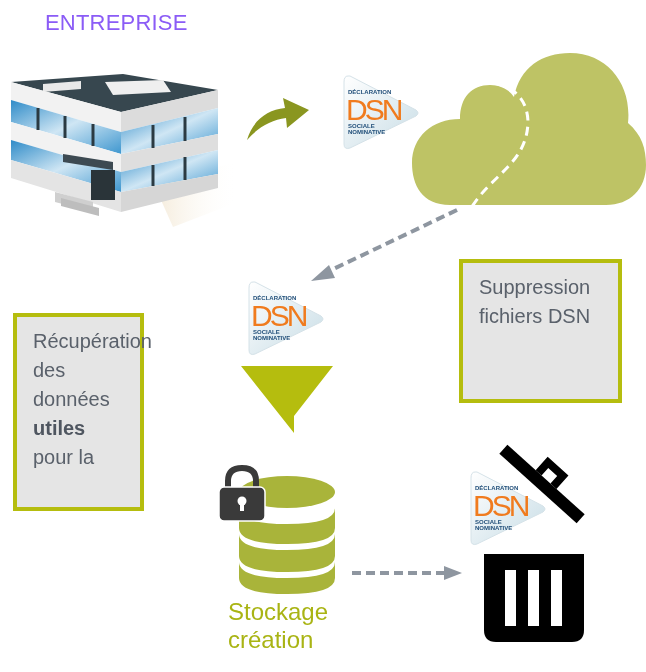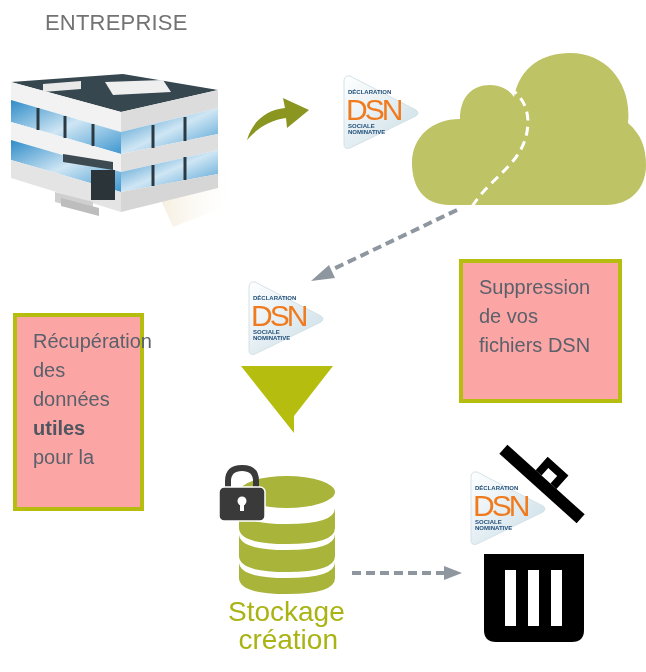--- a/index.html
+++ b/index.html
@@ -1,26 +1,26 @@
 <!DOCTYPE html>
 <html><head>
 <meta charset="utf-8">
 <style>
   html, body { margin: 0; padding: 0; background: #ffffff; }
   body { width: 646px; height: 672px; position: relative; overflow: hidden;
          font-family: "Liberation Sans", sans-serif; }
   .abs { position: absolute; }
-  .title { left: 45px; top: 10px; font-size: 22px; color: #737373; letter-spacing: 0.2px; }
-  .box { border: 4px solid #b5bd0e; background: #fca5a5; box-sizing: border-box;
+  .title { left: 45px; top: 10px; font-size: 22px; color: #8b5cf6; letter-spacing: 0.2px; }
+  .box { border: 4px solid #b5bd0e; background: #e5e5e5; box-sizing: border-box;
          color: #5a616b; font-size: 20px; line-height: 29px; }
   .box-left { left: 13px; top: 313px; width: 131px; height: 198px; padding: 10px 10px 0 16px; }
   .box-right { left: 459px; top: 259px; width: 163px; height: 144px; padding: 10px 6px 0 16px; }
   .box b { font-weight: bold; color: #4f5660; }
-  .storage-label { left: 228px; top: 598px; width: 110px; text-align: right;
-                   font-size: 28px; line-height: 28px; color: #a9b414; }
+  .storage-label { left: 228px; top: 598px; width: 110px; text-align: left;
+                   font-size: 24px; line-height: 28px; color: #a9b414; }
   .dsn { width: 82px; height: 82px; }
   svg { display: block; overflow: visible; }
 </style>
 </head>
 <body>
 
 <div class="abs title">ENTREPRISE</div>
 
 <svg class="abs" style="left:3px;top:62px;" width="240" height="170">
   <defs>
@@ -113,21 +113,20 @@
 </svg>
 
 <div class="abs box box-left">
   <div>Récupération</div>
   <div>des données</div>
   <div><b>utiles</b><span> pour la</span></div>
 </div>
 
 <div class="abs box box-right">
   <div>Suppression</div>
-  <div>de vos</div>
   <div>fichiers DSN</div>
 </div>
 
 <svg class="abs" style="left:232px;top:474px;" width="110" height="122">
   <g fill="#a9b43a">
     <ellipse cx="55" cy="18" rx="48" ry="16"></ellipse>
     <path d="M7,34 Q7,50 55,50 Q103,50 103,34 L103,54 Q103,70 55,70 Q7,70 7,54 Z"></path>
     <path d="M7,60 Q7,76 55,76 Q103,76 103,60 L103,82 Q103,98 55,98 Q7,98 7,82 Z"></path>
     <path d="M7,88 Q7,104 55,104 Q103,104 103,88 L103,104 Q103,120 55,120 Q7,120 7,104 Z"></path>
   </g>

